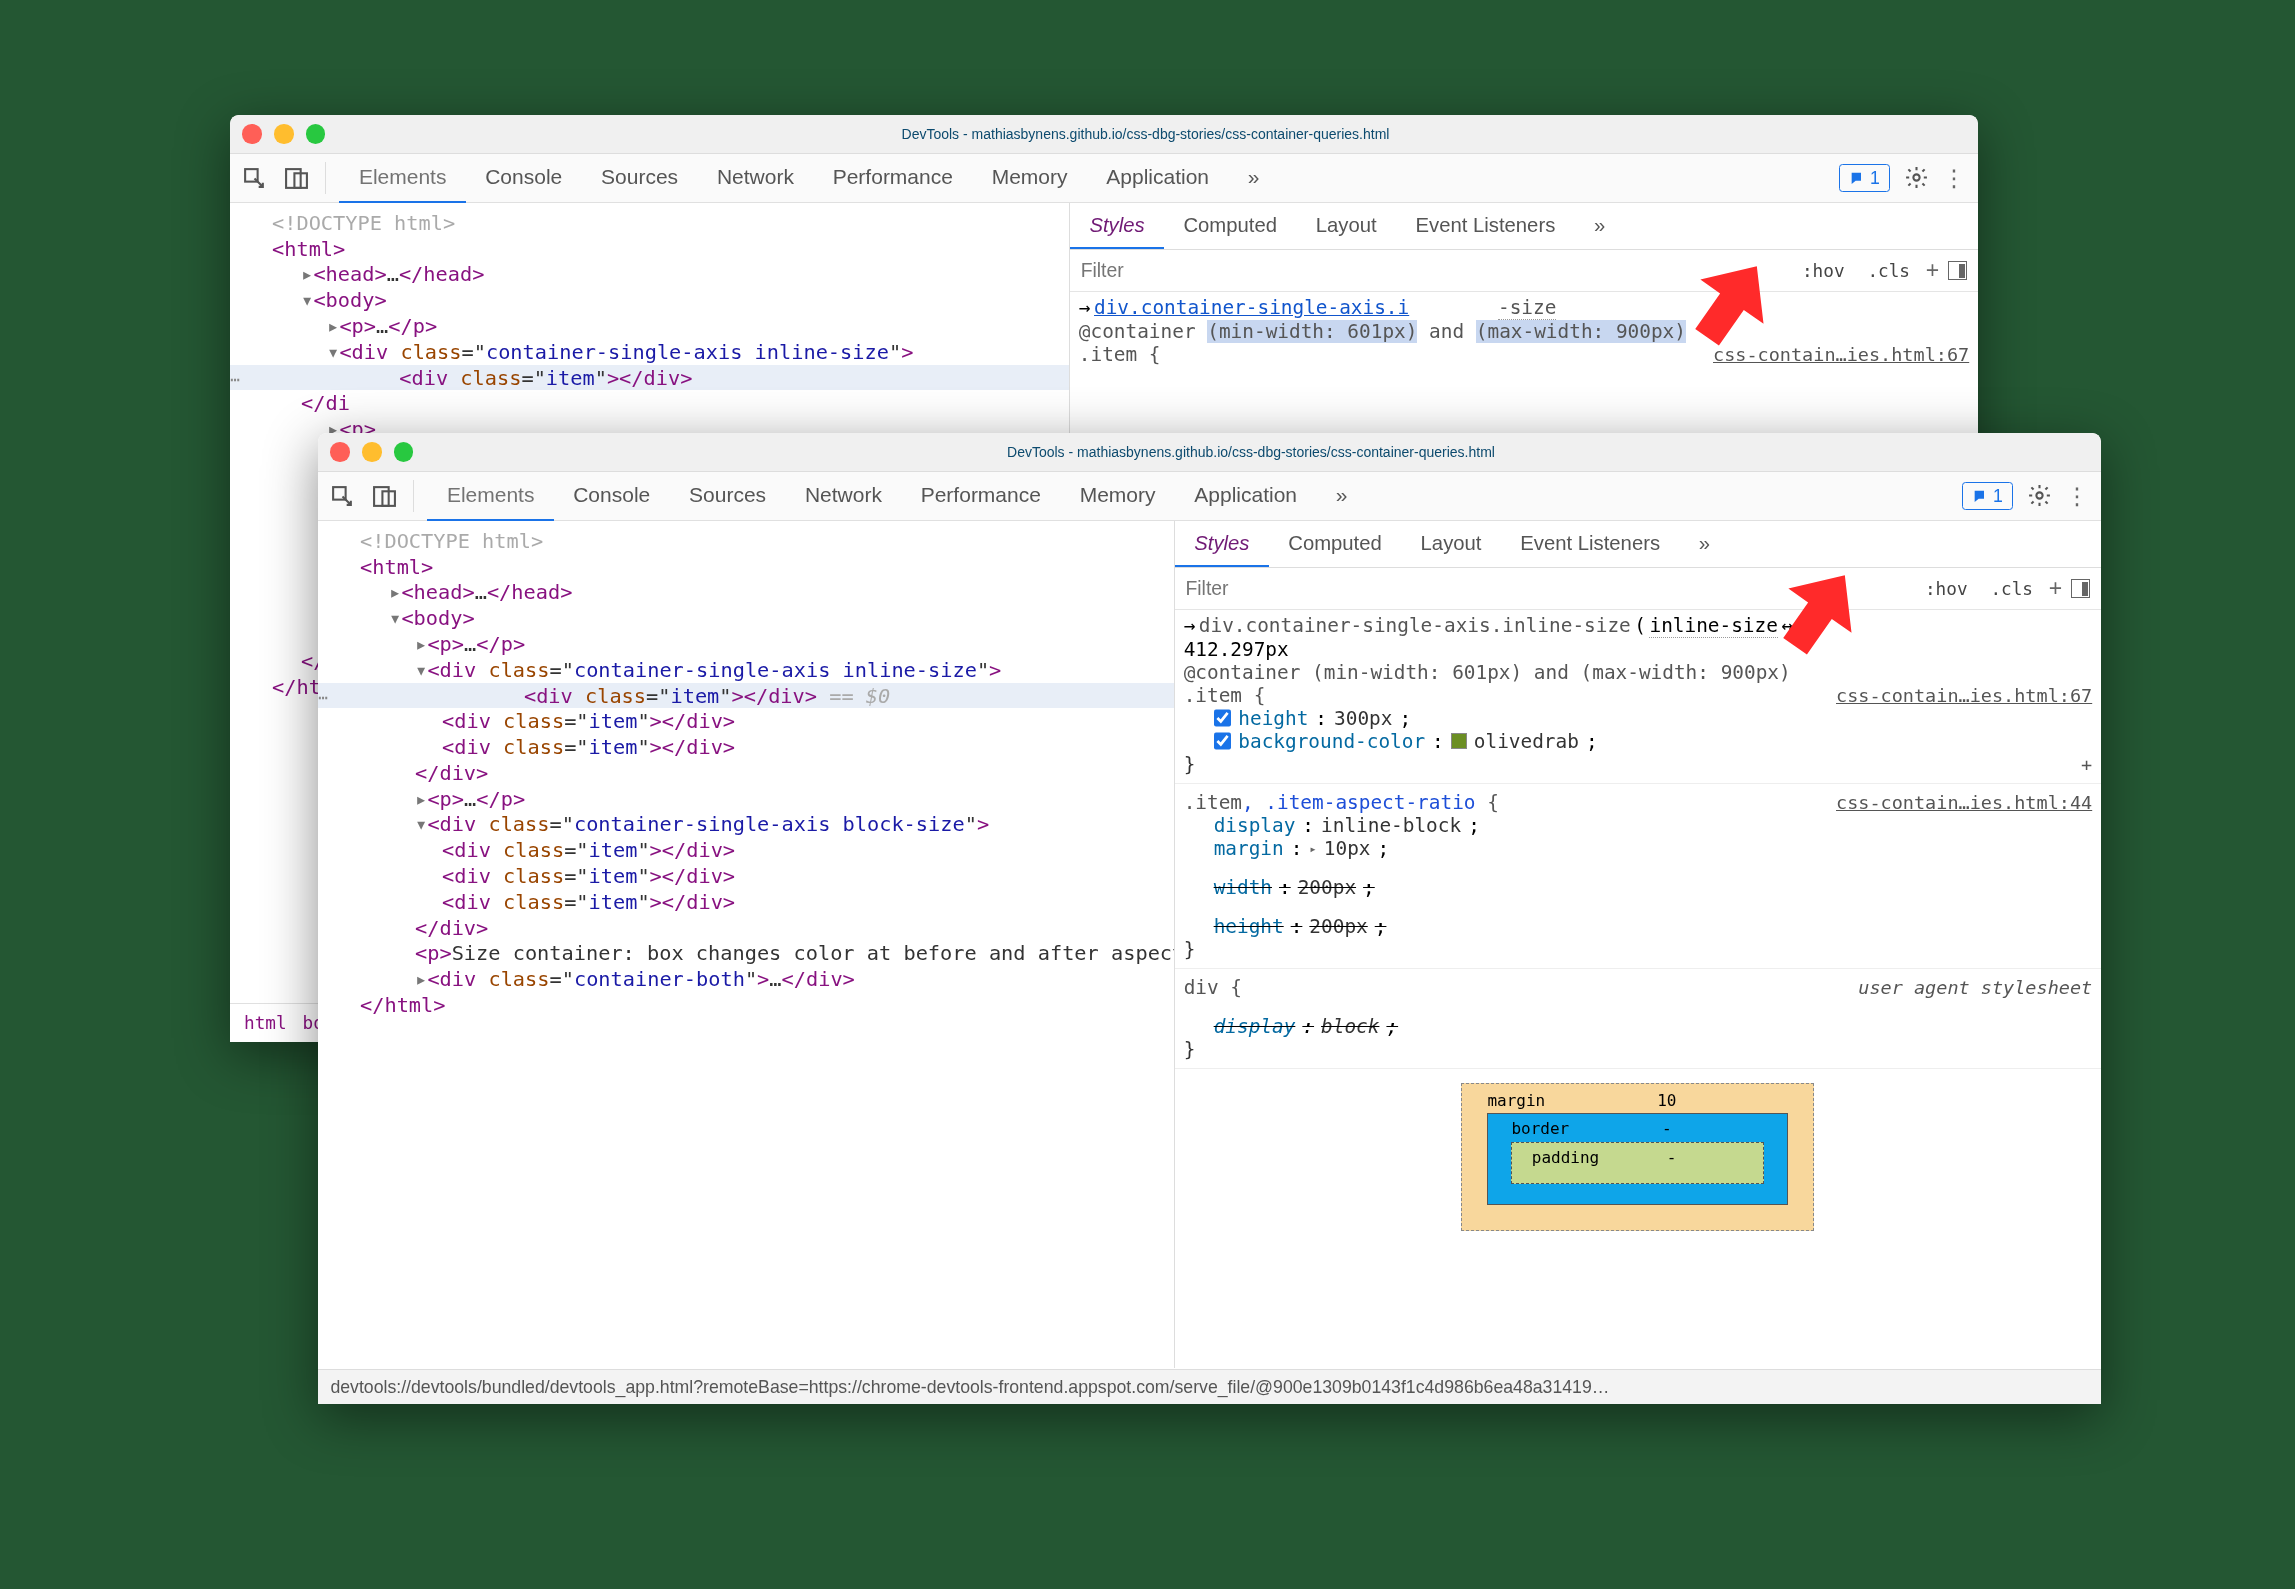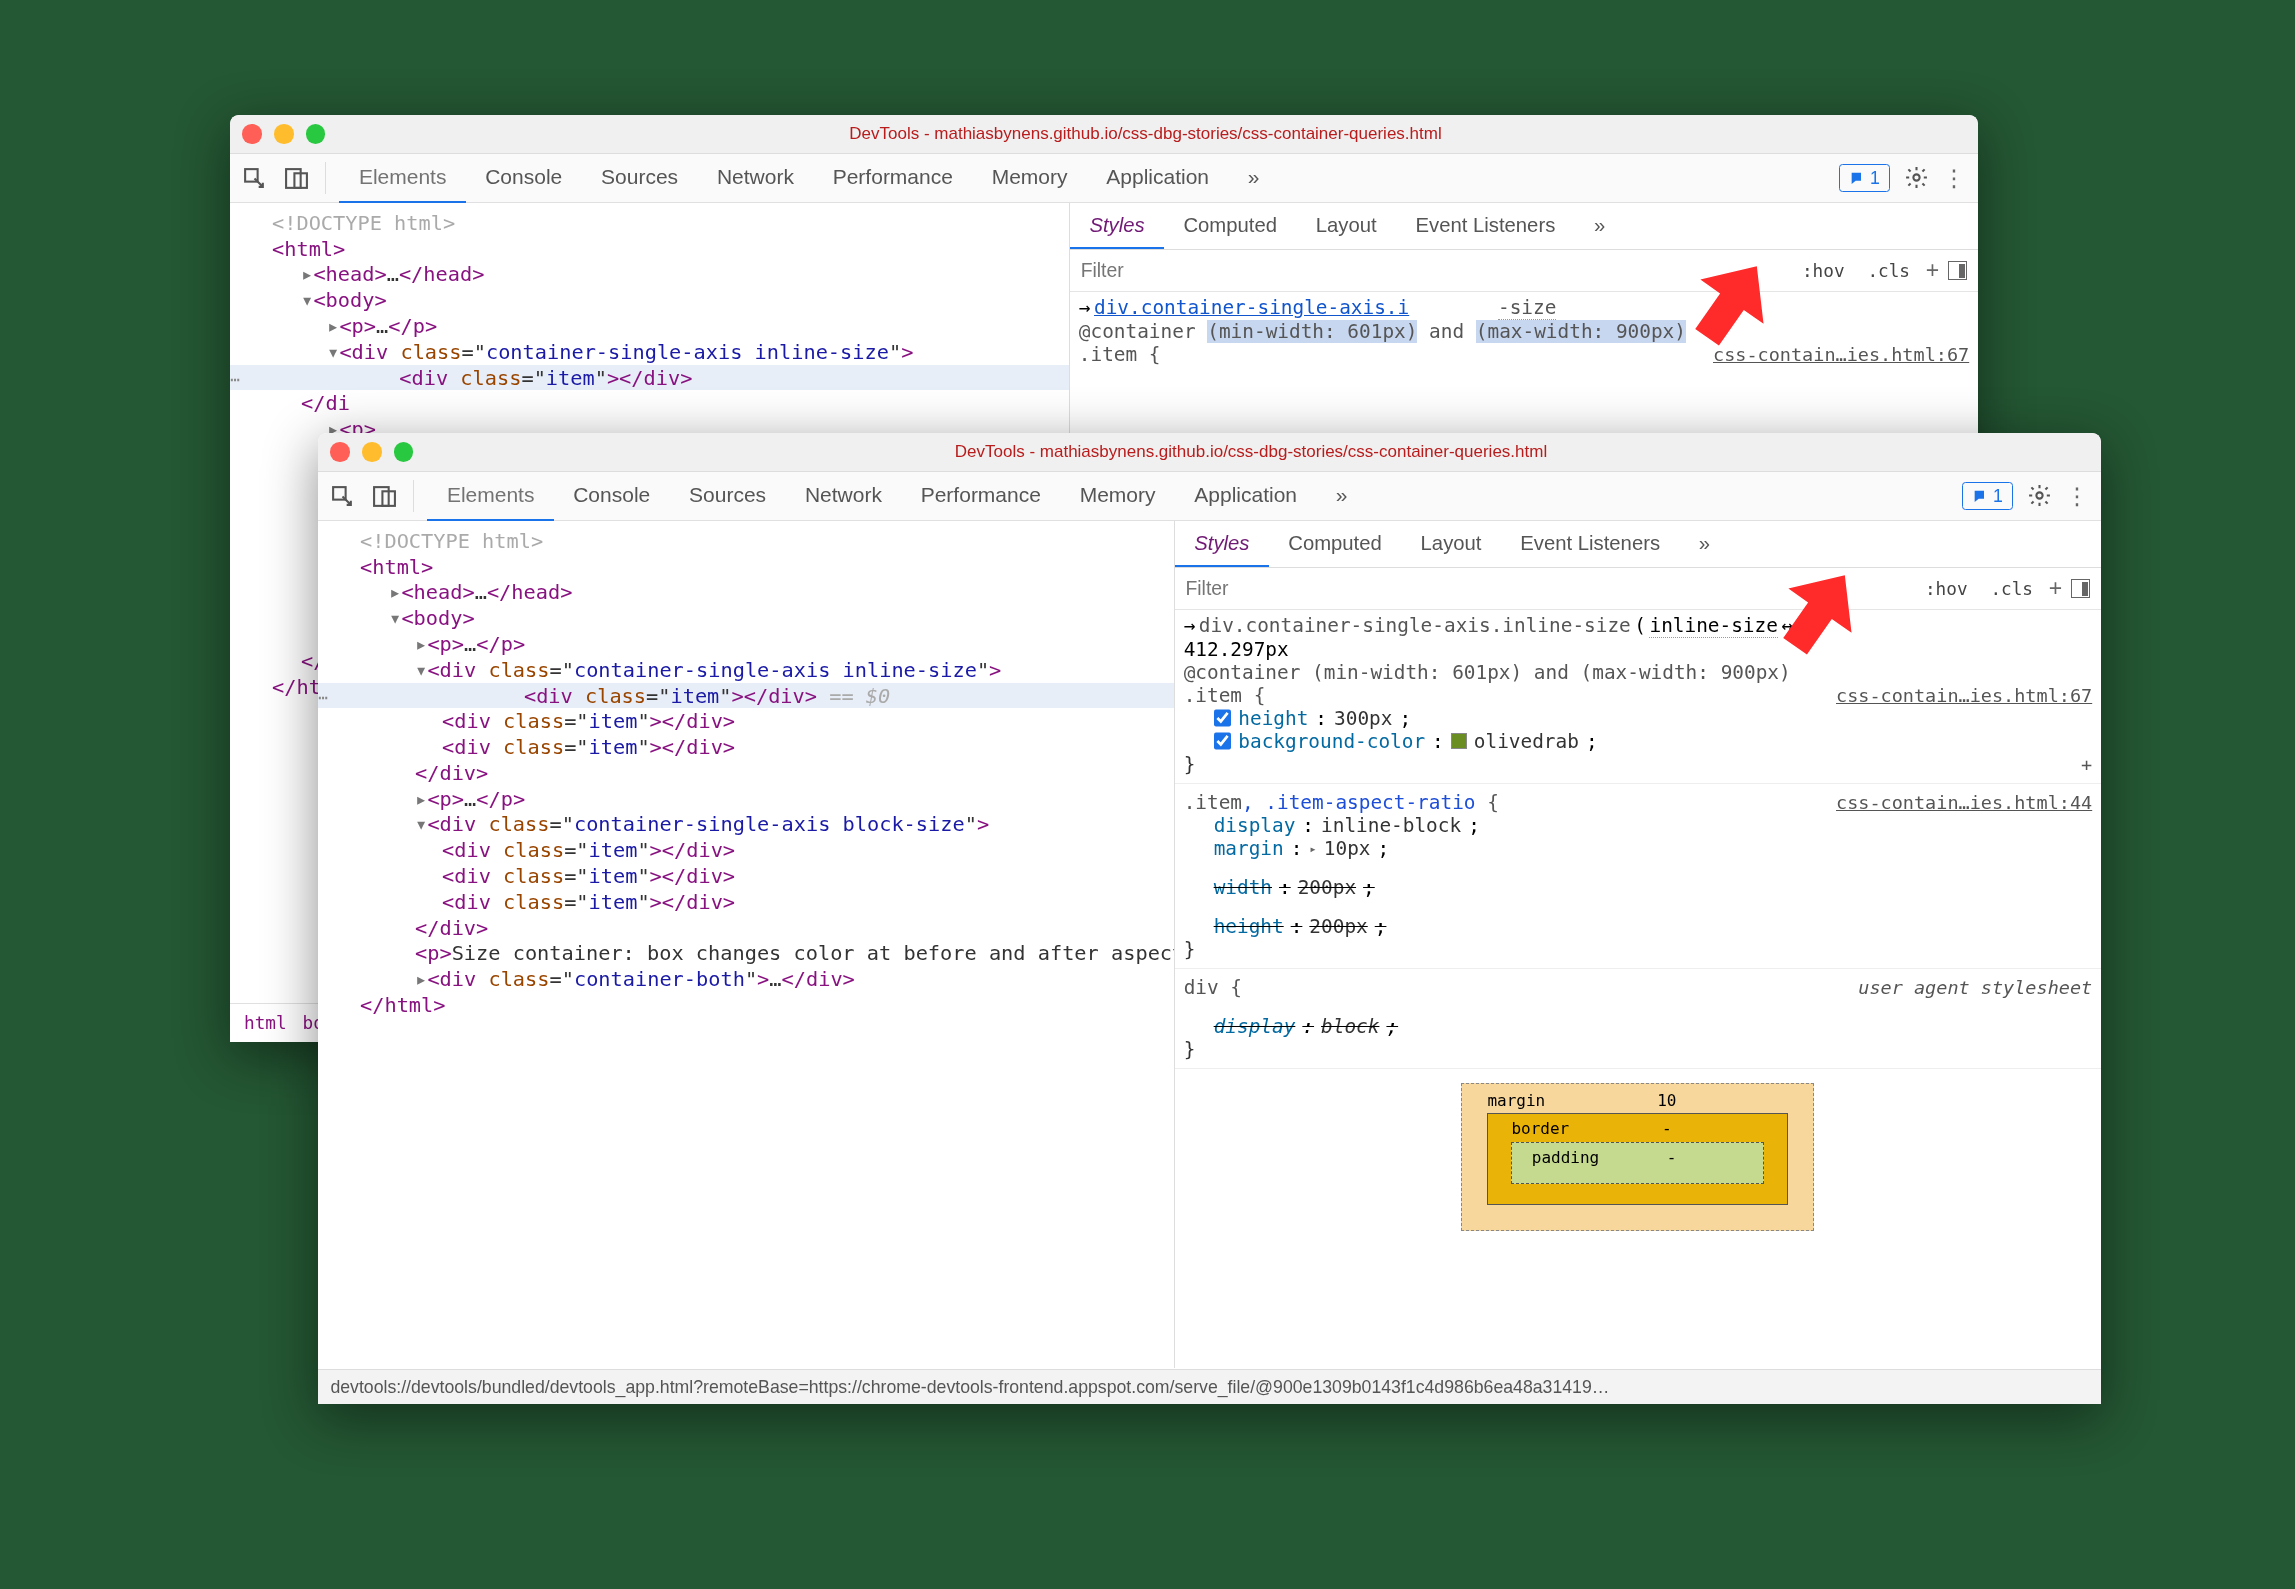--- a/index.html
+++ b/index.html
@@ -23,21 +23,21 @@
   height:39px;
   background:#f0f0f0;
   display:flex;
   align-items:center;
   padding:0 12.4px;
   border-bottom:0.9px solid #ddd;
 }
 .traffic { display:flex; gap:12.4px; }
 .tl { width:19.4px; height:19.4px; border-radius:50%; }
 .tl.red{background:#ff5f57;} .tl.yel{background:#ffbd2e;} .tl.grn{background:#28c840;}
-.title { flex:1; text-align:center; color:#b91c1c; font-size:17px;}
+.title { flex:1; text-align:center; color:#0c4a6e; font-size:14px;}
 .toolbar {
   height:49px;
   display:flex;
   align-items:center;
   padding:0 10.6px;
   gap:14px;
   border-bottom:0.9px solid #e0e0e0;
   background:#fafafa;
 }
 .ticon { width:28px; height:28px; display:flex; align-items:center; justify-content:center; color:#666;}
@@ -154,21 +154,21 @@
   text-align:center;
 }
 .bm-margin {
   border:1.8px dashed #888;
   background:#f8d79c;
   padding:7px 25px 25px;
   position:relative;
 }
 .bm-border {
   border:1.8px solid #555;
-  background:#eab308;
+  background:#0ea5e9;
   padding:5.3px 23px 19.4px;
   margin-top:3.5px;
 }
 .bm-padding {
   border:1.8px dashed #555;
   background:#c5d98f;
   padding:5.3px 19.4px 16px;
   margin-top:3.5px;
 }
 .arrow {

